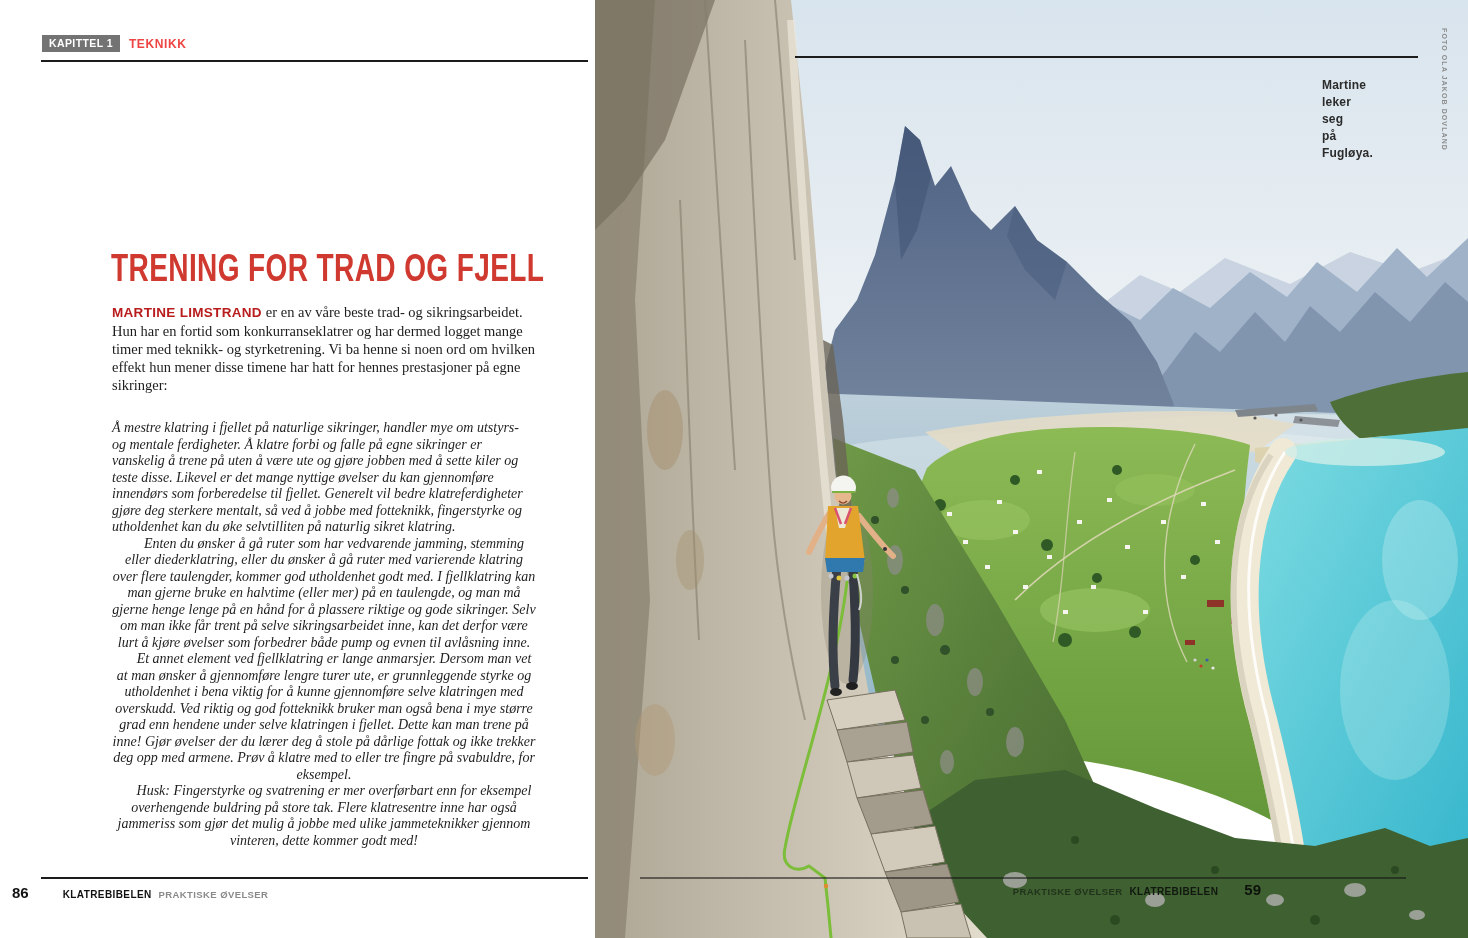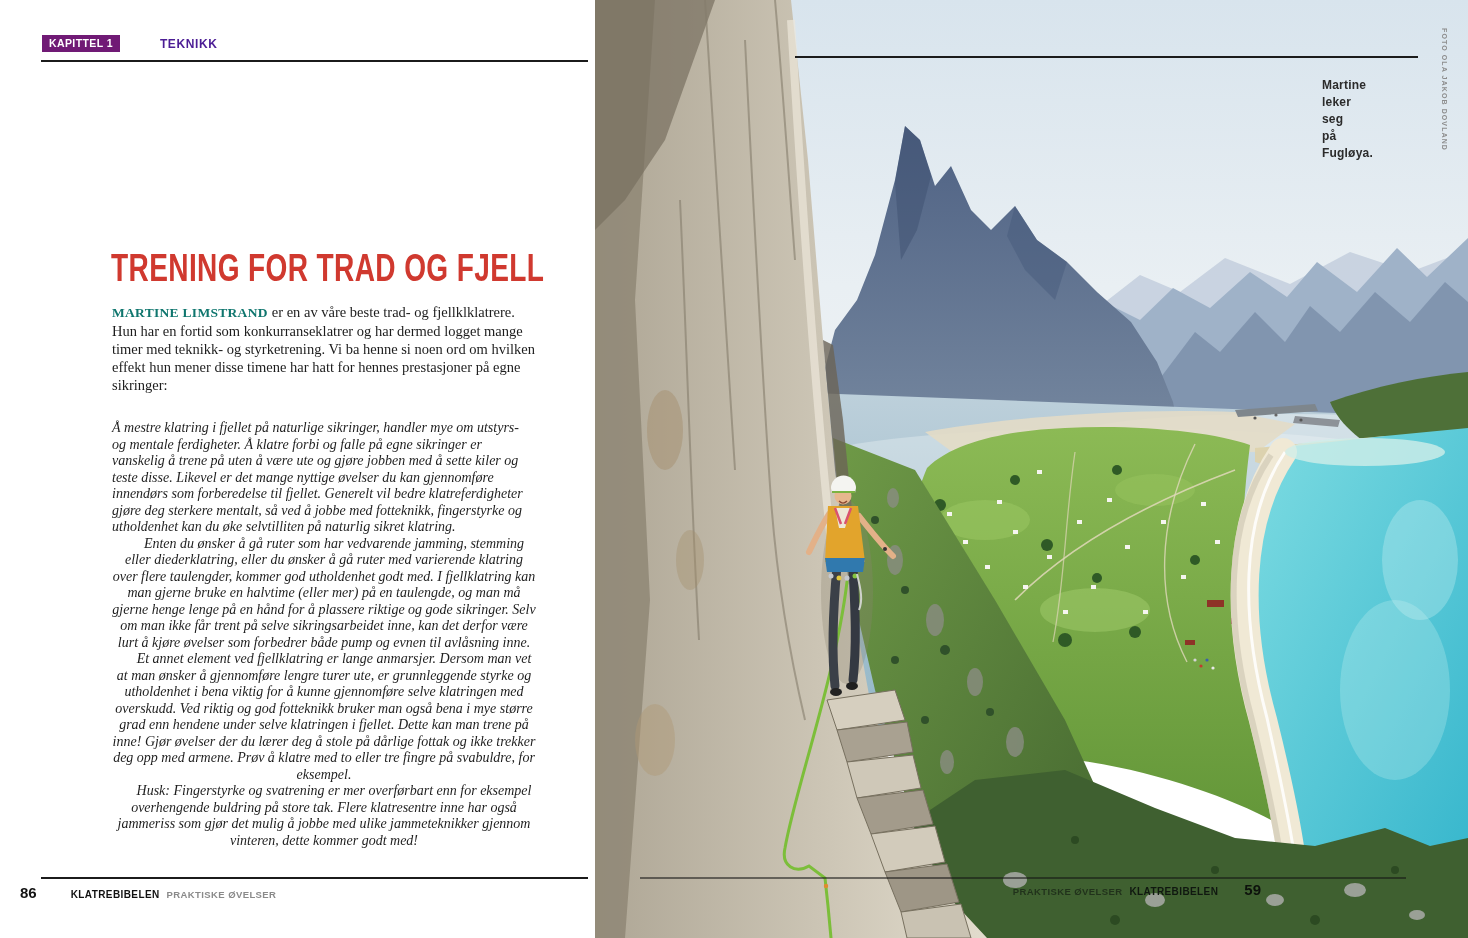--- a/index.html
+++ b/index.html
@@ -1,38 +1,38 @@
 <!DOCTYPE html>
 <html><head>
 <meta charset="utf-8">
 <style>
   html,body{margin:0;padding:0;background:#ffffff;}
   .spread{position:relative;width:1468px;height:938px;background:#ffffff;overflow:hidden;
           font-family:"Liberation Sans",sans-serif;}
   
   .page-left{position:absolute;left:0;top:0;width:595px;height:938px;background:#ffffff;}
   .chapter-header{position:absolute;left:42px;top:35px;display:flex;align-items:center;gap:9px;}
-  .chapter-badge{background:#701a75;color:#ffffff;font-weight:bold;font-size:10.5px;
+  .chapter-badge{background:#737373;color:#ffffff;font-weight:bold;font-size:10.5px;
                  letter-spacing:.4px;padding:2px 7px 2px 7px;line-height:13px;}
-  .chapter-section{color:#4c1d95;font-weight:bold;font-size:12px;letter-spacing:.6px;margin-left:31px;}
+  .chapter-section{color:#ef4444;font-weight:bold;font-size:12px;letter-spacing:.6px;}
   .header-rule{position:absolute;left:41px;top:60px;width:547px;height:2px;background:#1b1b1b;}
   .article-title{position:absolute;left:111px;top:246px;margin:0;color:#d0392f;
                  font-size:39px;font-weight:bold;letter-spacing:.5px;white-space:nowrap;
                  transform:scaleX(.72);transform-origin:left top;}
   .intro{position:absolute;left:112px;top:303px;width:424px;margin:0;
          font-family:"Liberation Serif",serif;font-size:14.5px;line-height:18px;color:#1c1c1c;}
-  .intro-lead{color:#0f766e;font-family:Liberation Serif, serif;font-weight:bold;
+  .intro-lead{color:#b91c1c;font-family:Liberation Sans, sans-serif;font-weight:bold;
               font-size:13.5px;letter-spacing:.3px;margin-right:4px;}
   .body-text{position:absolute;left:112px;top:392px;width:424px;
              font-family:"Liberation Serif",serif;font-style:italic;font-size:14px;
              line-height:16.5px;color:#1e1e1e;margin-top:28px;}
   .body-text p{margin:0;}
   .body-text p.ind{text-indent:20px;text-align:center;}
   .footer-rule-left{position:absolute;left:41px;top:877px;width:547px;height:1.5px;background:#1b1b1b;}
-  .footer-left{position:absolute;left:20px;top:884px;display:flex;align-items:baseline;}
+  .footer-left{position:absolute;left:12px;top:884px;display:flex;align-items:baseline;}
   .pgnum-left{font-weight:bold;font-size:15px;color:#111;}
   .foot-book{margin-left:34px;font-weight:bold;font-size:10px;letter-spacing:.4px;color:#111;}
   .foot-section{margin-left:7px;font-size:9.5px;letter-spacing:.4px;color:#8a8a8a;font-weight:bold;}
   
   .page-right{position:absolute;left:595px;top:0;width:724px;height:938px;}
   .photo-svg{position:absolute;left:0;top:0;}
   .photo-topline{position:absolute;left:200px;top:56px;width:623px;height:2px;background:#1c1c1c;}
   .photo-caption{position:absolute;left:727px;top:77px;color:#2b2b2b;font-weight:bold;
                  font-size:12px;line-height:17px;letter-spacing:.2px;}
   .photo-credit{position:absolute;left:846px;top:28px;height:260px;color:#8d8d8d;
@@ -54,21 +54,21 @@
 
     <div class="chapter-header">
       <span class="chapter-badge">KAPITTEL 1</span>
       <span class="chapter-section">TEKNIKK</span>
     </div>
     <div class="header-rule"></div>
 
     <h1 class="article-title">TRENING FOR TRAD OG FJELL</h1>
 
     <p class="intro">
-      <span class="intro-lead">MARTINE LIMSTRAND</span><span>er en av våre beste trad- og fjellklklatrere. Hun har en fortid som konkurranseklatrer og har dermed logget mange timer med teknikk- og styrketrening. Vi ba henne si noen ord om hvilken effekt hun mener disse timene har hatt for hennes prestasjoner på egne sikringer:</span>
+      <span class="intro-lead">MARTINE LIMSTRAND</span><span>er en av våre beste trad- og sikringsarbeidet. Hun har en fortid som konkurranseklatrer og har dermed logget mange timer med teknikk- og styrketrening. Vi ba henne si noen ord om hvilken effekt hun mener disse timene har hatt for hennes prestasjoner på egne sikringer:</span>
     </p>
 
     <div class="body-text">
       <p>Å mestre klatring i fjellet på naturlige sikringer, handler mye om utstyrs- og mentale ferdigheter. Å klatre forbi og falle på egne sikringer er vanskelig å trene på uten å være ute og gjøre jobben med å sette kiler og teste disse. Likevel er det mange nyttige øvelser du kan gjennomføre innendørs som forberedelse til fjellet. Generelt vil bedre klatreferdigheter gjøre deg sterkere mentalt, så ved å jobbe med fotteknikk, fingerstyrke og utholdenhet kan du øke selvtilliten på naturlig sikret klatring.</p>
       <p class="ind">Enten du ønsker å gå ruter som har vedvarende jamming, stemming eller diederklatring, eller du ønsker å gå ruter med varierende klatring over flere taulengder, kommer god utholdenhet godt med. I fjellklatring kan man gjerne bruke en halvtime (eller mer) på en taulengde, og man må gjerne henge lenge på en hånd for å plassere riktige og gode sikringer. Selv om man ikke får trent på selve sikringsarbeidet inne, kan det derfor være lurt å kjøre øvelser som forbedrer både pump og evnen til avlåsning inne.</p>
       <p class="ind">Et annet element ved fjellklatring er lange anmarsjer. Dersom man vet at man ønsker å gjennomføre lengre turer ute, er grunnleggende styrke og utholdenhet i bena viktig for å kunne gjennomføre selve klatringen med overskudd. Ved riktig og god fotteknikk bruker man også bena i mye større grad enn hendene under selve klatringen i fjellet. Dette kan man trene på inne! Gjør øvelser der du lærer deg å stole på dårlige fottak og ikke trekker deg opp med armene. Prøv å klatre med to eller tre fingre på svabuldre, for eksempel.</p>
       <p class="ind">Husk: Fingerstyrke og svatrening er mer overførbart enn for eksempel overhengende buldring på store tak. Flere klatresentre inne har også jammeriss som gjør det mulig å jobbe med ulike jammeteknikker gjennom vinteren, dette kommer godt med!</p>
     </div>
 
     <div class="footer-rule-left"></div>

